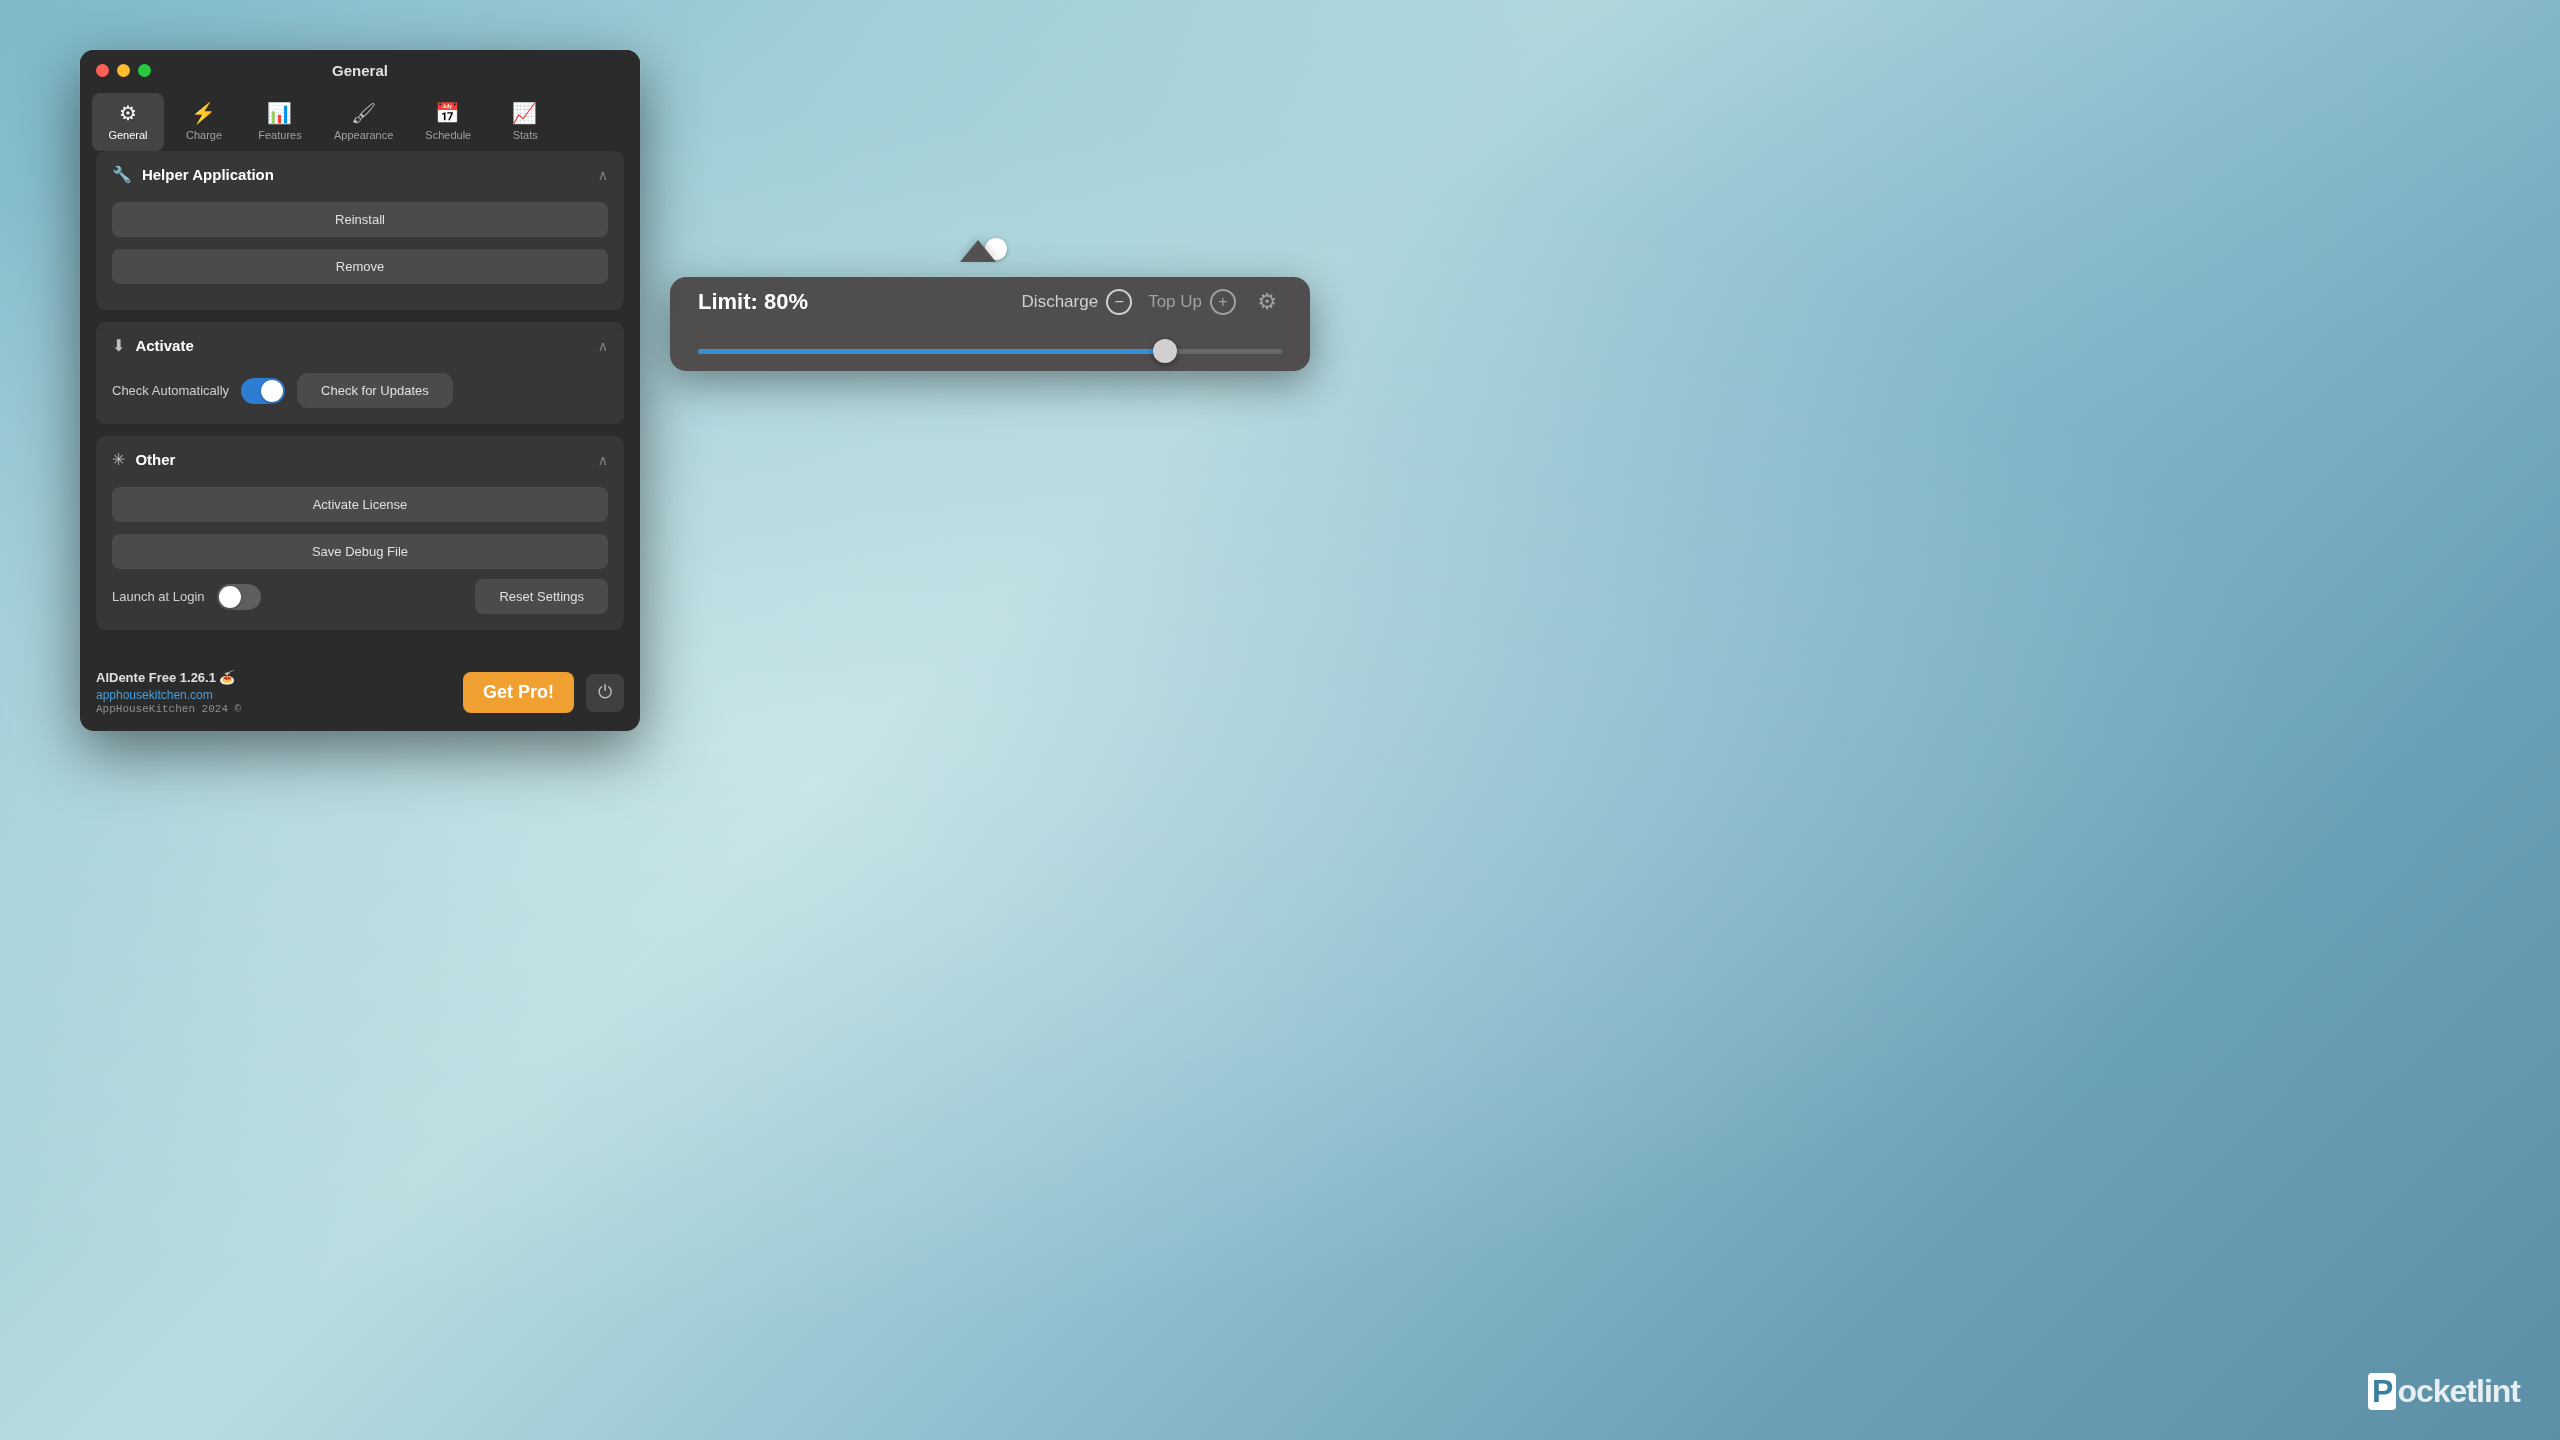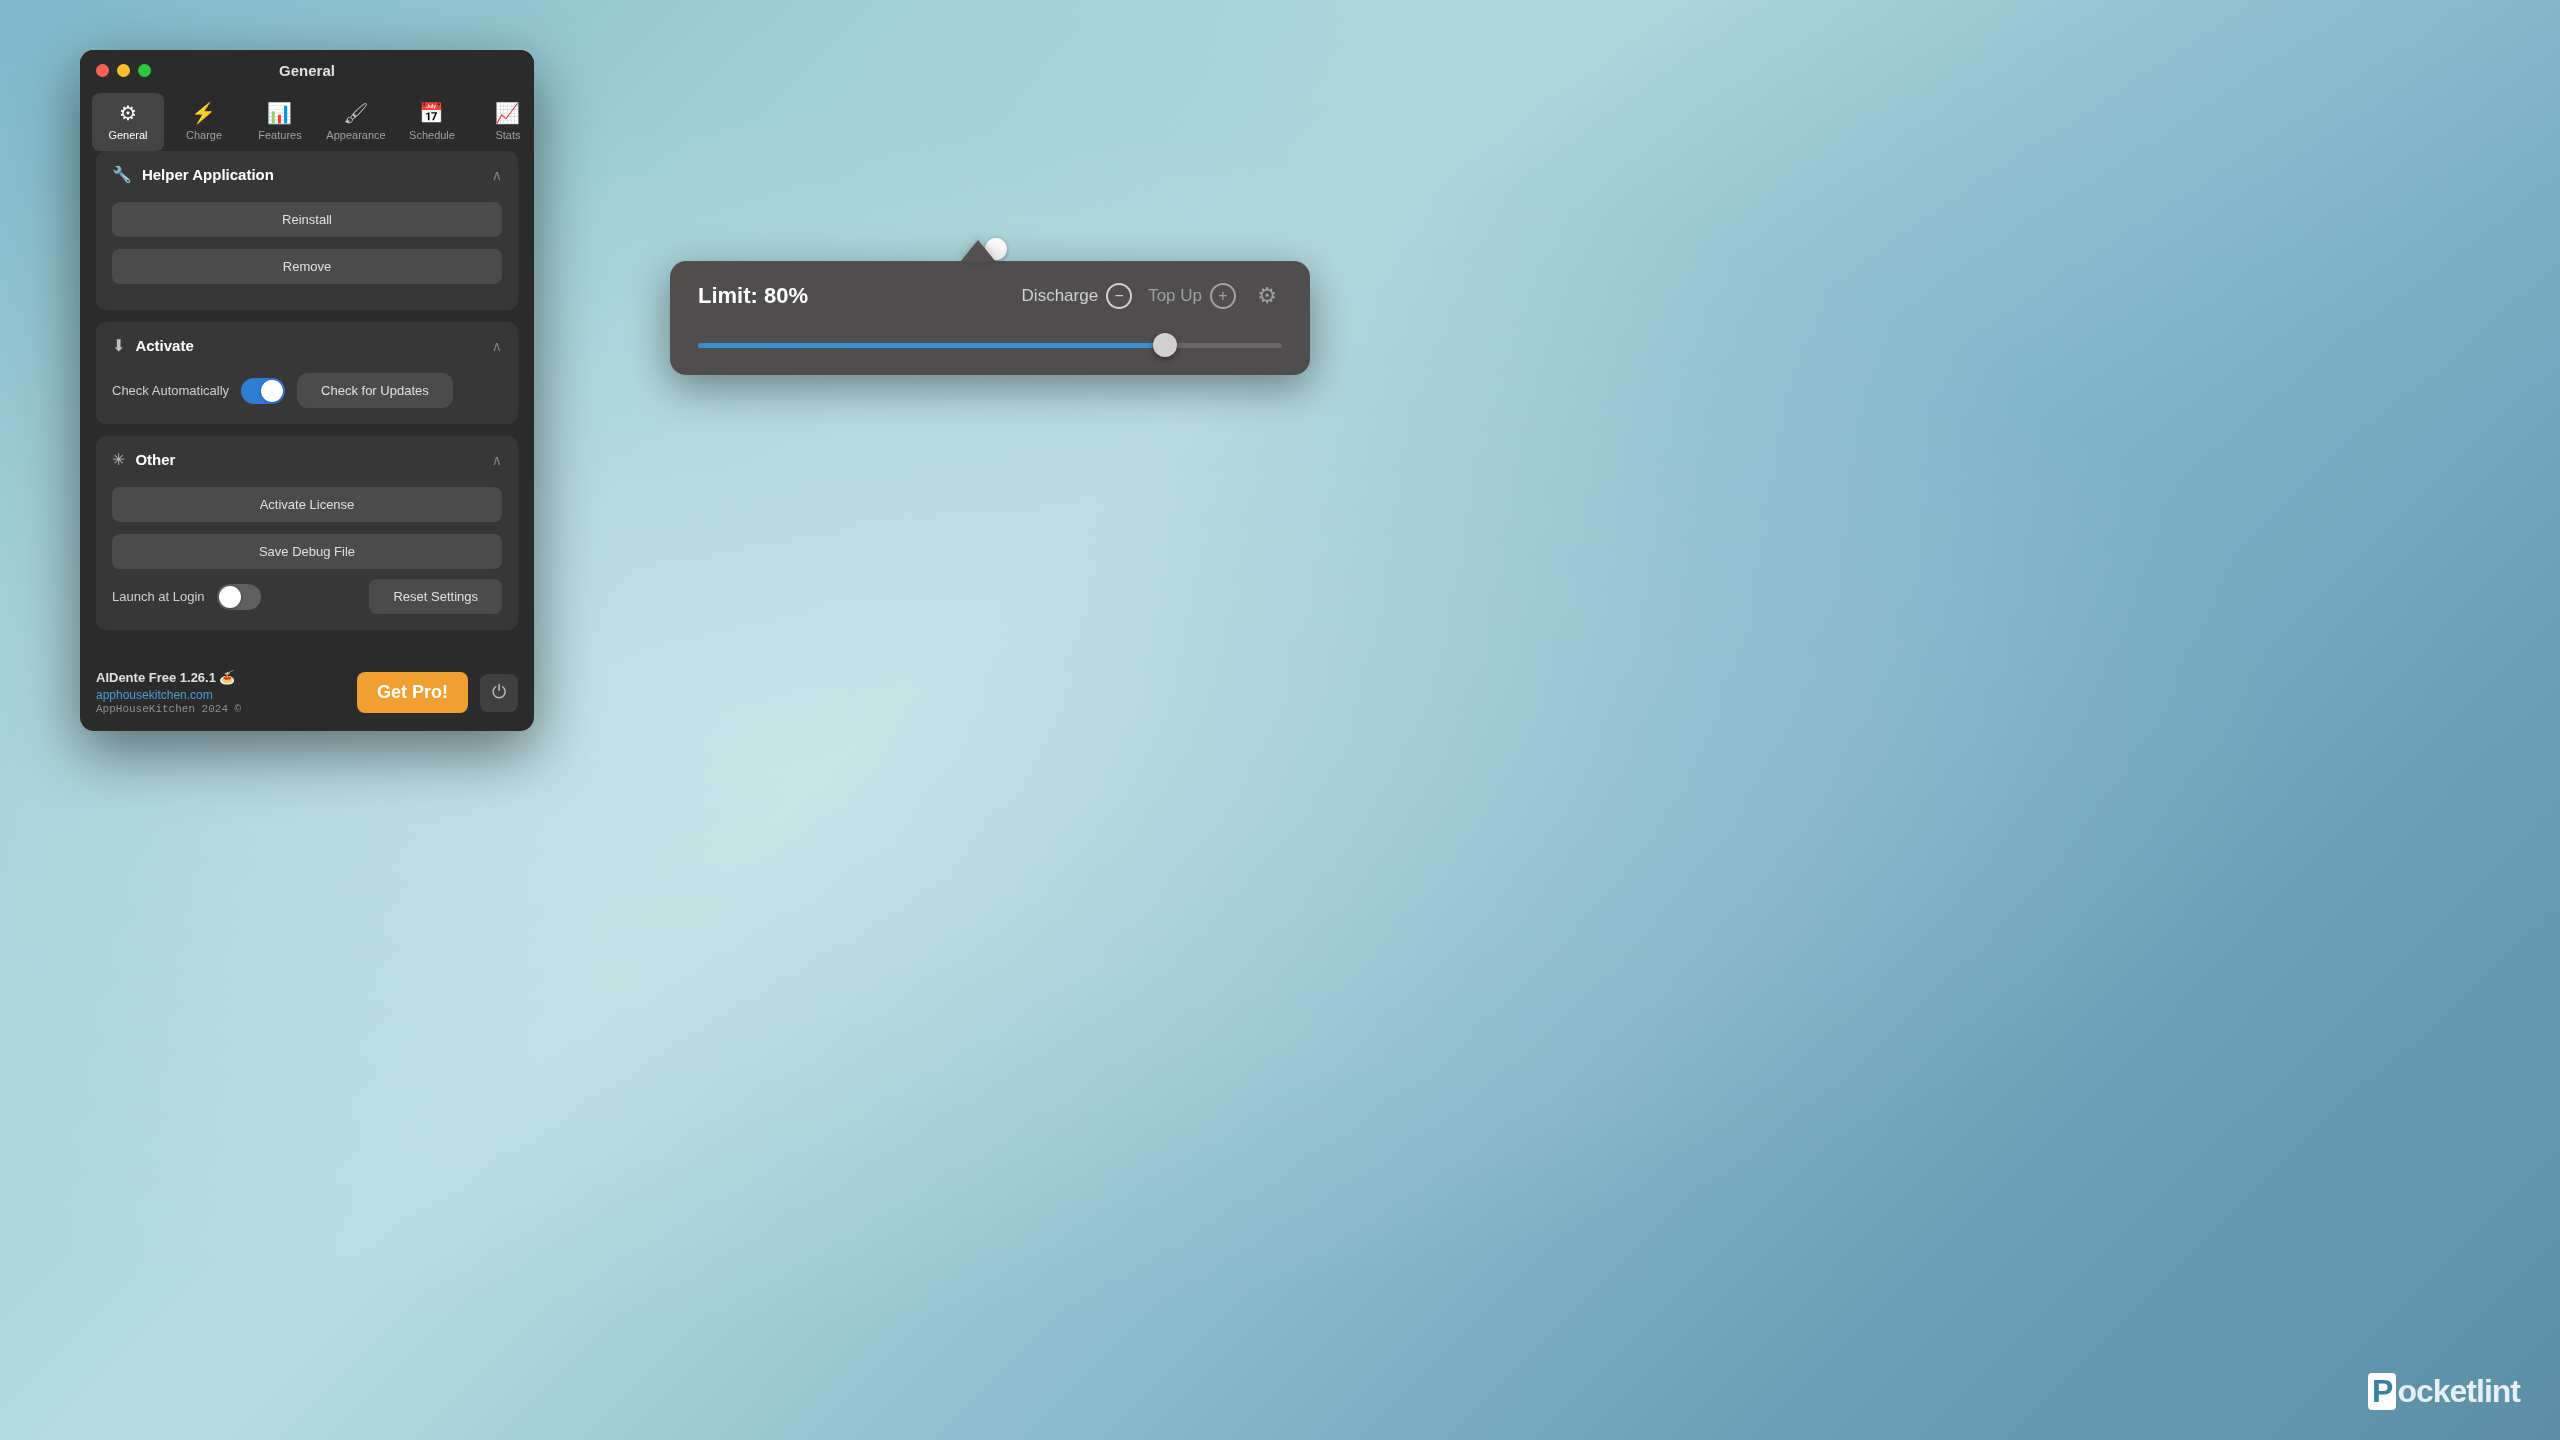--- a/index.html
+++ b/index.html
@@ -20,21 +20,21 @@
       inset: 0;
       background: radial-gradient(ellipse at 30% 50%, rgba(255,255,255,0.25) 0%, transparent 60%),
                   radial-gradient(ellipse at 80% 30%, rgba(100,160,190,0.3) 0%, transparent 50%);
     }
 
     
     .app-window {
       position: absolute;
       top: 50px;
       left: 80px;
-      width: 454px;
+      width: 560px;
       background: #2b2b2b;
       border-radius: 14px;
       box-shadow: 0 20px 60px rgba(0,0,0,0.5), 0 0 0 0.5px rgba(255,255,255,0.1);
       overflow: hidden;
     }
 
     
     .title-bar {
       display: flex;
       align-items: center;
@@ -302,22 +302,23 @@
       width: 22px;
       height: 22px;
       border-radius: 50%;
       background: white;
       box-shadow: 0 1px 4px rgba(0,0,0,0.3);
     }
 
     .popup-box {
       background: rgba(75,70,70,0.95);
       border-radius: 16px;
-      padding: 20px 28px;
+      padding: 10px 28px;
       box-shadow: 0 12px 40px rgba(0,0,0,0.4);
+      margin-top: 16px;
     }
 
     .popup-top-row {
       display: flex;
       align-items: center;
       justify-content: space-between;
       margin-bottom: 24px;
     }
 
     .limit-text {

